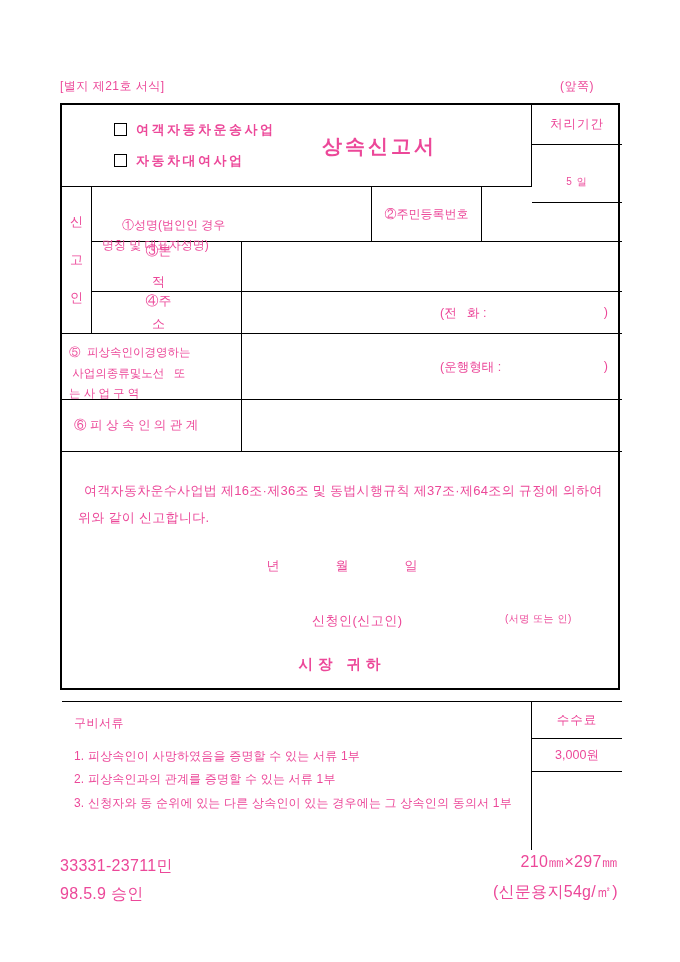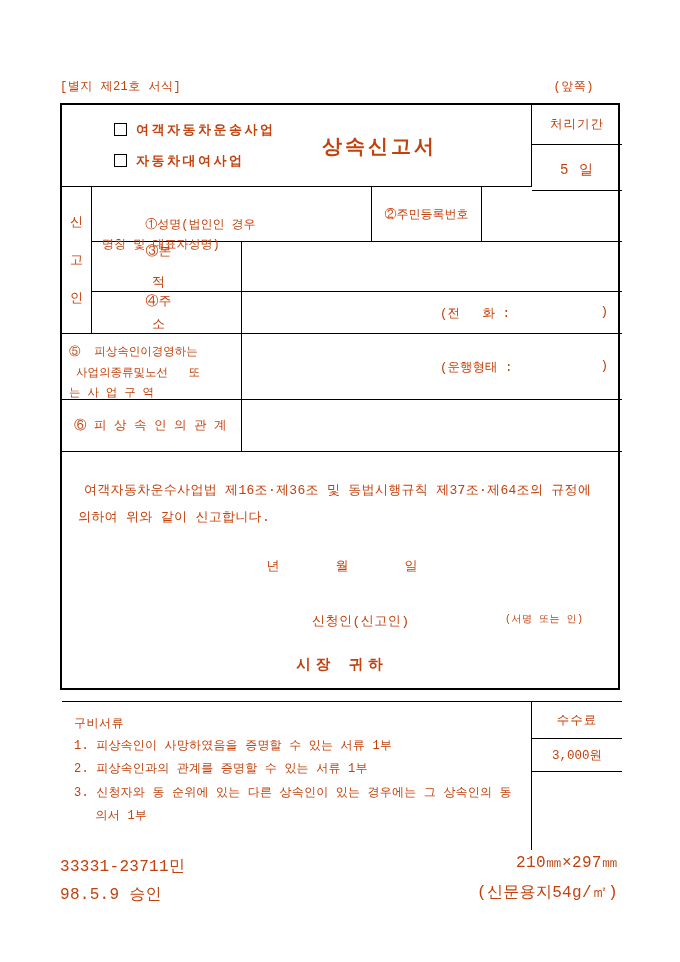--- a/index.html
+++ b/index.html
@@ -1,20 +1,20 @@
 <!DOCTYPE html>
 <html><head>
 <meta charset="utf-8">
 <style>
   * { margin:0; padding:0; box-sizing:border-box; }
   html,body { background:#e8e8e8; }
   .page {
     position:relative; width:680px; height:962px; margin:0 auto;
-    background:#ffffff; color:#c2410c;
-    font-family:Liberation Mono, monospace;
+    background:#ffffff; color:#ec4899;
+    font-family:Liberation Sans, sans-serif;
     overflow:hidden;
   }
   .note { position:absolute; font-size:12px; letter-spacing:0.5px; }
   .note-left { left:60px; top:78px; }
   .note-right { right:86px; top:78px; }
 
   .form-table {
     position:absolute; left:60px; top:103px; width:560px; height:587px;
     border:2px solid #000;
   }
@@ -25,21 +25,21 @@
 
   
   .c-title { left:0; top:0; width:470px; height:82px; }
   .cb-group { position:absolute; left:52px; top:9px; }
   .cb-line { display:flex; align-items:center; height:31px; }
   .checkbox { display:inline-block; width:13px; height:13px; border:1.5px solid #000; margin-right:9px; background:#fff; }
   .cb-label { font-size:13px; font-weight:700; letter-spacing:2.5px; white-space:pre; }
   .form-title { position:absolute; left:260px; top:50%; transform:translateY(-50%);
     font-size:20px; font-weight:700; letter-spacing:3px; white-space:pre; }
   .c-period-label { left:470px; top:0; width:90px; height:40px; font-size:12.5px; letter-spacing:1px; }
-  .c-period-value { left:470px; top:44px; width:90px; height:42px; font-size:14px; letter-spacing:1px; }
+  .c-period-value { left:470px; top:56px; width:90px; height:42px; font-size:10px; letter-spacing:1px; }
 
   
   .c-side { left:0; top:82px; width:30px; height:147px; display:flex; flex-direction:column;
     justify-content:space-around; align-items:center; padding:16px 0; font-size:13px; }
   .c-name { left:30px; top:82px; width:280px; height:55px; padding:9px 0 0 10px; line-height:1.65; font-size:12px; white-space:pre; }
   .c-rrn-label { left:310px; top:82px; width:110px; height:55px; font-size:12px; }
   .c-rrn-value { left:420px; top:82px; width:140px; height:55px; }
   .spread { display:flex; align-items:center; justify-content:space-between; padding:0 26px 0 10px; font-size:13px;flex-direction:column; }
   .c-registry-label { left:30px; top:137px; width:150px; height:50px; }
   .c-registry-value { left:180px; top:137px; width:380px; height:50px; }
@@ -60,21 +60,21 @@
   .c-body { left:0; top:347px; width:560px; height:250px; }
   .statement { padding:26px 16px 0 16px; text-indent:6px; line-height:2.05; font-size:13px; letter-spacing:0.3px; }
   .date-line { position:absolute; top:105px; left:0; width:100%; display:flex; justify-content:center; gap:56px; font-size:13px; }
   .applicant { position:absolute; left:250px; top:160px; font-size:13px; letter-spacing:0.5px; }
   .sign { position:absolute; left:443px; top:160px; font-size:10px; letter-spacing:0.5px; }
   .recipient { position:absolute; top:203px; left:0; width:100%; text-align:center;
     font-weight:700; font-size:14.5px; letter-spacing:5px; }
 
   
   .c-docs { left:0; top:597px; width:470px; height:148px; padding:13px 12px 0 12px; font-size:12px; }
-  .docs-heading { margin-bottom:3px; letter-spacing:0.5px; }
+  .docs-heading { margin-bottom:13px; letter-spacing:0.5px; }
   .doc-item { line-height:1.95; letter-spacing:0.2px; padding-left:1.8em; text-indent:-1.8em; }
   .c-fee-label { left:470px; top:597px; width:90px; height:37px; font-size:12.5px; letter-spacing:1px; }
   .c-fee-value { left:470px; top:634px; width:90px; height:33px; font-size:12.5px; }
 
   
   .foot { position:absolute; font-size:16px; letter-spacing:0.3px; }
   .foot-doc { left:60px; top:856px; }
   .foot-approval { left:60px; top:884px; }
   .foot-size { right:62px; top:852px; }
   .foot-paper { right:62px; top:882px; }

